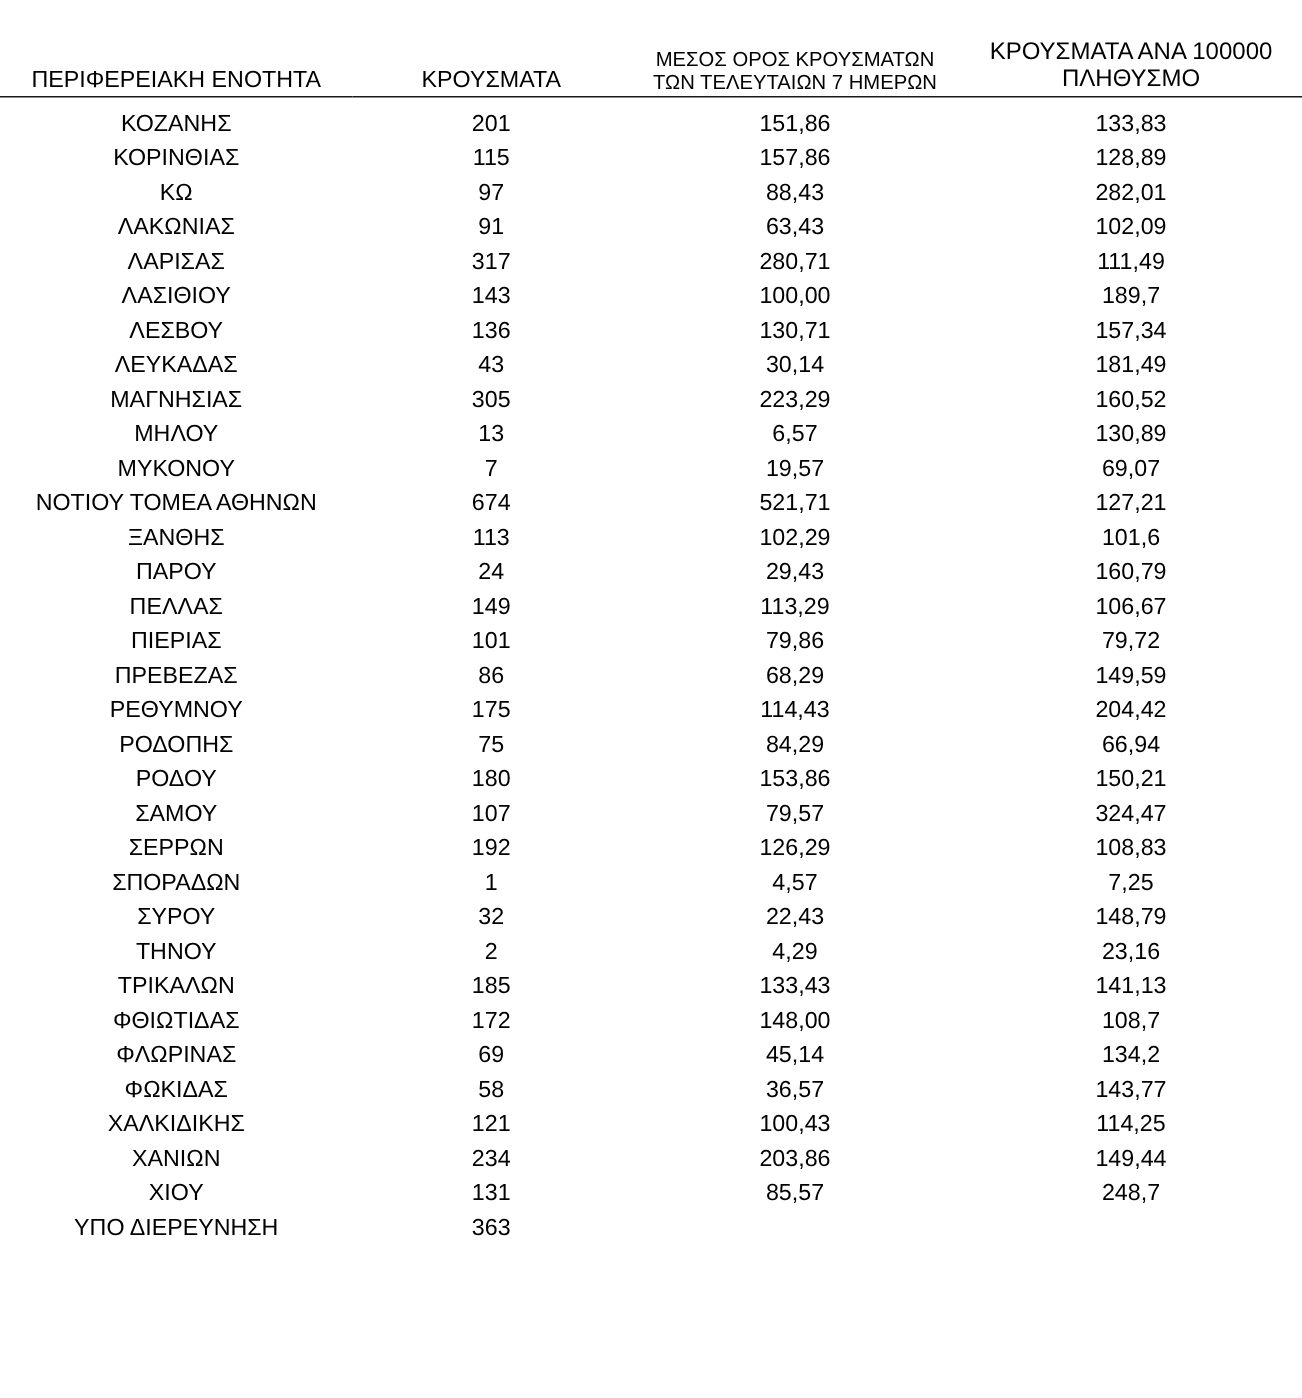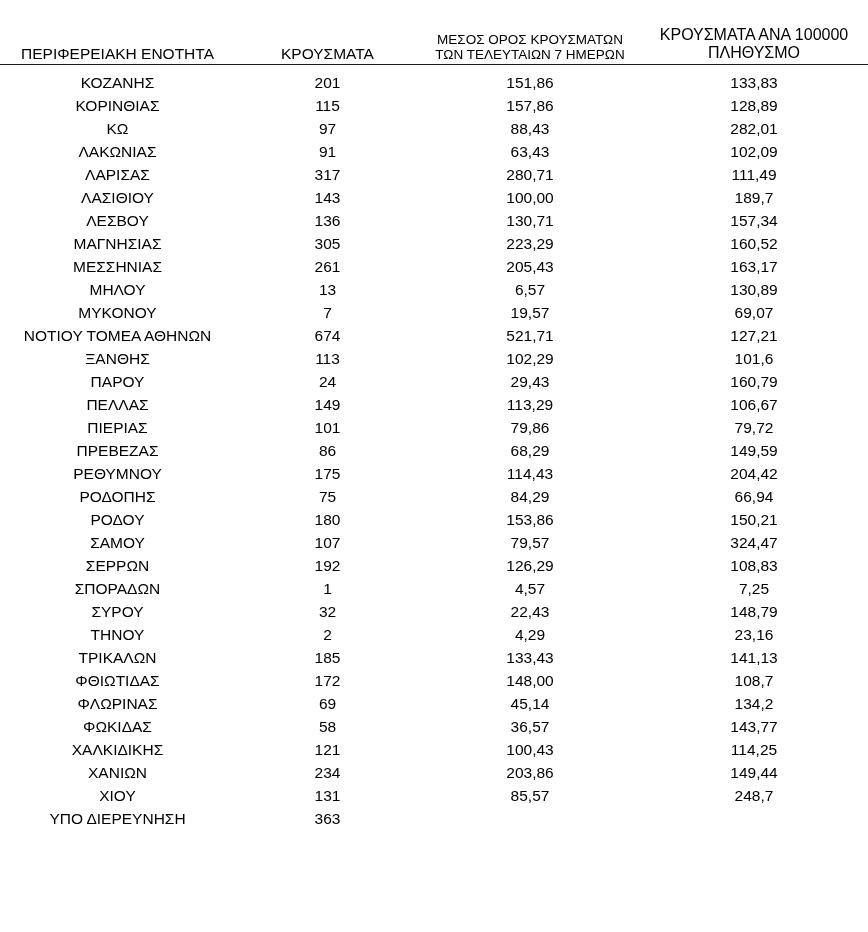--- a/index.html
+++ b/index.html
@@ -148,32 +148,32 @@
         <td>100,00</td>
         <td>189,7</td>
       </tr>
       <tr>
         <td>ΛΕΣΒΟΥ</td>
         <td>136</td>
         <td>130,71</td>
         <td>157,34</td>
       </tr>
       <tr>
+        <td>ΛΕΥΚΑΔΑΣ</td>
+        <td>43</td>
+        <td>30,14</td>
+        <td>181,49</td>
+      </tr>
+      <tr>
         <td>ΜΑΓΝΗΣΙΑΣ</td>
         <td>305</td>
         <td>223,29</td>
         <td>160,52</td>
       </tr>
       <tr>
-        <td>ΜΕΣΣΗΝΙΑΣ</td>
-        <td>261</td>
-        <td>205,43</td>
-        <td>163,17</td>
-      </tr>
-      <tr>
         <td>ΜΗΛΟΥ</td>
         <td>13</td>
         <td>6,57</td>
         <td>130,89</td>
       </tr>
       <tr>
         <td>ΜΥΚΟΝΟΥ</td>
         <td>7</td>
         <td>19,57</td>
         <td>69,07</td>

